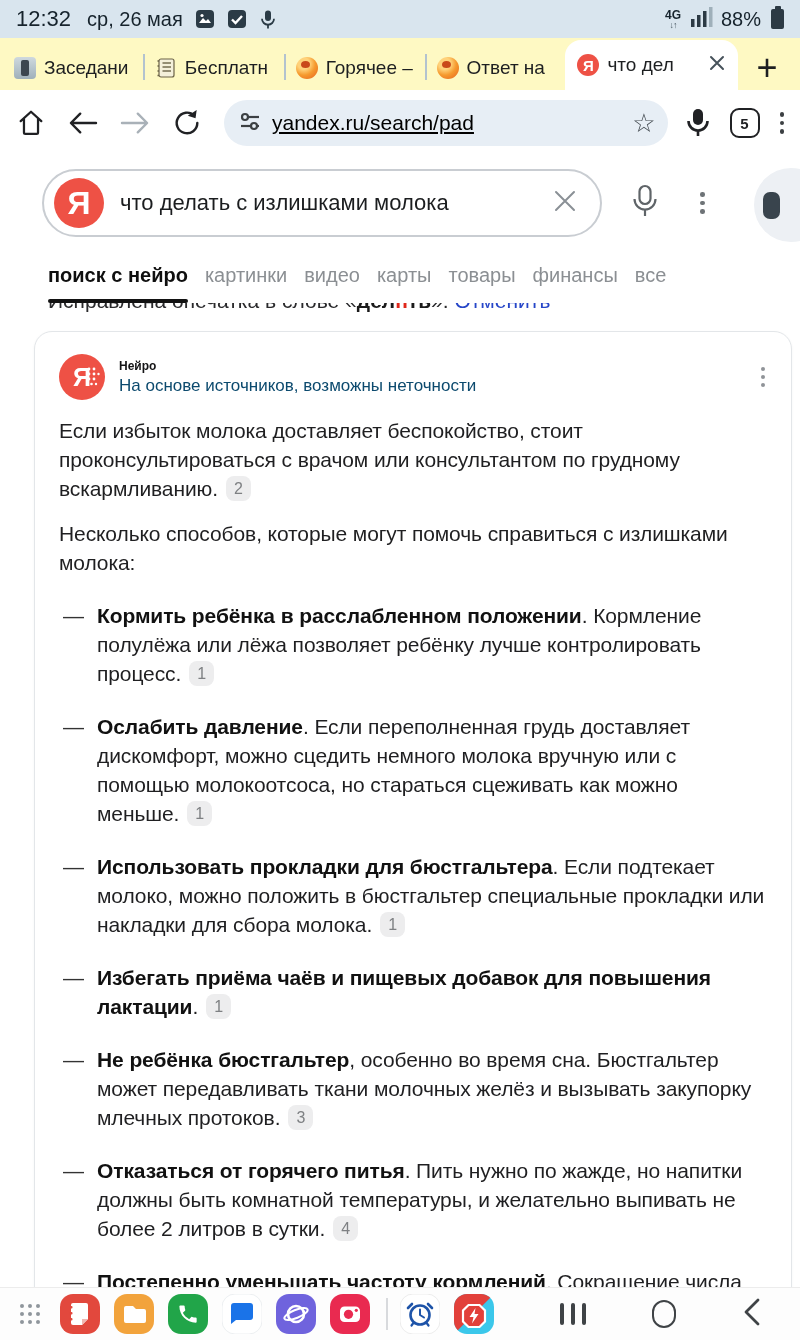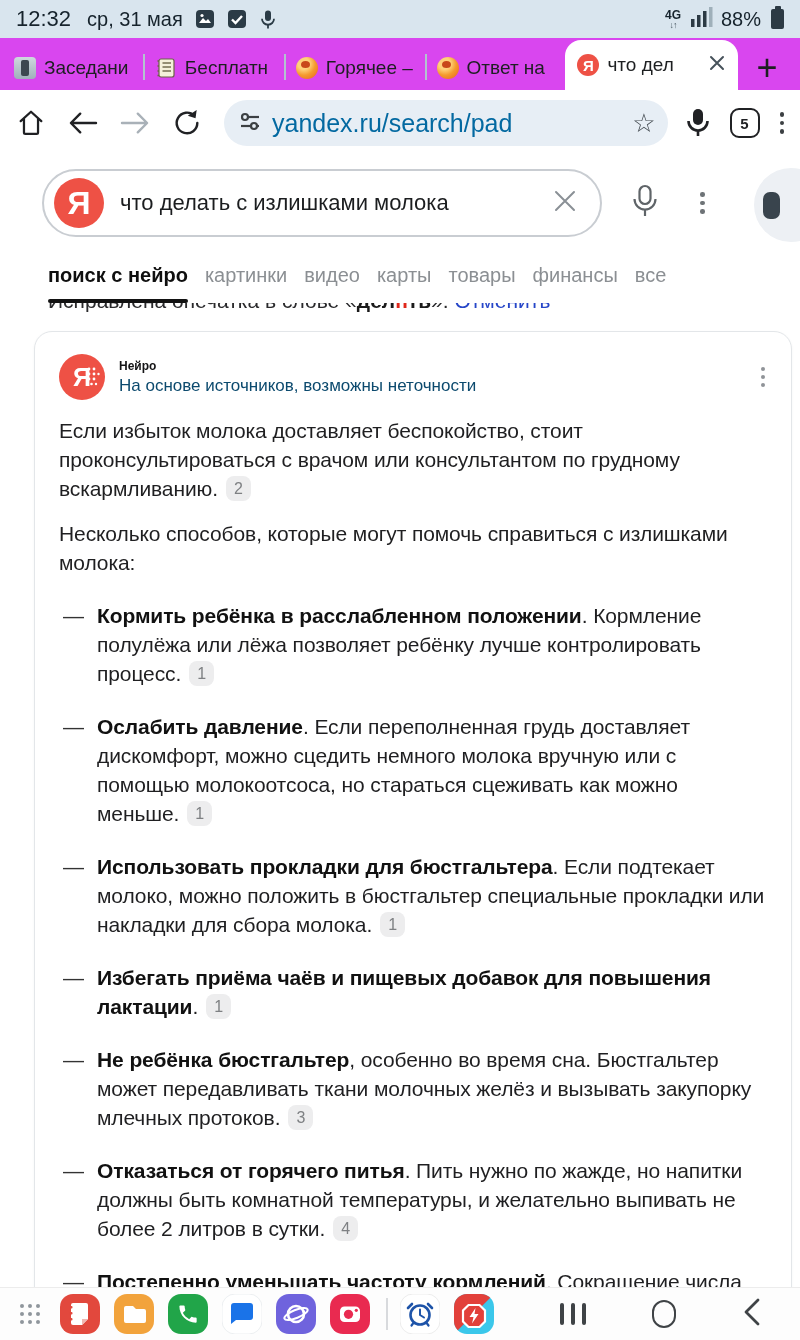--- a/index.html
+++ b/index.html
@@ -12,38 +12,38 @@
   .status .date{font-size:20px;margin-left:16px;}
   .st-ic{margin-left:12px;display:flex;align-items:center;}
   .status .right{margin-left:auto;display:flex;align-items:center;gap:8px;font-size:20px;}
   .netstack{display:flex;flex-direction:column;align-items:center;line-height:1;margin-right:2px;}
   .netstack .n4g{font-size:12px;font-weight:700;}
   .netstack .arr{font-size:9px;letter-spacing:-1px;color:#4a5a64;}
   .batt{width:13px;height:20px;background:#2c3a44;border-radius:2px;position:relative;margin-left:2px;}
   .batt::before{content:'';position:absolute;top:-3px;left:3.5px;width:6px;height:3px;background:#2c3a44;border-radius:1px 1px 0 0;}
 
   
-  .tabstrip{height:52px;background:#d946ef;display:flex;align-items:flex-end;padding:0 4px;}
+  .tabstrip{height:52px;background:#fef9c3;display:flex;align-items:flex-end;padding:0 4px;}
   .btab{flex:1 1 0;min-width:0;height:44px;display:flex;align-items:center;gap:8px;padding:0 10px;font-size:19px;color:#1d1f21;}
   .btab .lbl{white-space:nowrap;overflow:hidden;flex:1;}
   .tdiv{width:2px;height:26px;background:#b3c3cf;margin-bottom:10px;flex:none;}
   .btab.active{flex:1.25 1 0;background:#fff;border-radius:16px 16px 0 0;height:50px;padding:0 12px;}
   .fav{width:22px;height:22px;flex:none;border-radius:4px;position:relative;}
   .fav.statue{background:linear-gradient(#cfd9de,#9fb0ba);}
   .fav.statue::after{content:'';position:absolute;left:7px;top:3px;width:8px;height:16px;background:#3c4750;border-radius:2px;}
   .fav.swirl{border-radius:50%;background:radial-gradient(circle at 35% 30%,#ffd27a 0 28%,#f59a2e 55%,#e85f1d 100%);}
   .fav.swirl::after{content:'';position:absolute;left:5px;top:4px;width:9px;height:7px;border-radius:50%;background:#c9491a;}
   .fav.ya{border-radius:50%;background:#ee5145;color:#fff;display:flex;align-items:center;justify-content:center;font-size:15px;font-weight:700;}
   .plus{flex:none;width:58px;text-align:center;font-size:36px;font-weight:300;color:#1d1f21;line-height:44px;}
 
   
   .toolbar{height:66px;background:#fff;display:flex;align-items:center;padding:0 16px;}
   .tb-ic{flex:none;display:flex;align-items:center;justify-content:center;margin-right:22px;}
   .urlpill{flex:1;height:46px;background:#e7eef5;border-radius:23px;display:flex;align-items:center;padding:0 12px 0 14px;gap:10px;min-width:0;margin-right:18px;}
-  .urlpill .url{flex:1;font-size:25px;color:#0369a1;white-space:nowrap;overflow:hidden;}
+  .urlpill .url{flex:1;font-size:21px;color:#000000;white-space:nowrap;overflow:hidden;text-decoration:underline;}
   .star{font-size:26px;color:#444b51;line-height:1;}
   .tabcount{width:30px;height:30px;border:2.4px solid #202124;border-radius:9px;font-size:15px;font-weight:700;color:#202124;display:flex;align-items:center;justify-content:center;margin-right:20px;flex:none;}
   .kebab{display:flex;flex-direction:column;gap:4px;flex:none;}
   .kebab i{width:4.5px;height:4.5px;border-radius:50%;background:#3c4043;}
 
   
   .yaheader{background:#fff;position:relative;z-index:3;padding-top:10px;}
   .searchrow{display:flex;align-items:center;padding-left:42px;position:relative;height:74px;}
   .spill{flex:none;width:560px;height:68px;border:2px solid #c9cdd2;border-radius:35px;display:flex;align-items:center;padding:0 20px 0 10px;gap:16px;background:#fff;}
   .yacircle{width:50px;height:50px;border-radius:50%;background:#ee5145;color:#fff;display:flex;align-items:center;justify-content:center;font-size:32px;font-weight:700;flex:none;}
@@ -90,21 +90,21 @@
   .navgrp{margin-left:auto;display:flex;align-items:center;gap:66px;padding-right:18px;}
   .recents{display:flex;gap:7px;}
   .recents i{width:4px;height:22px;background:#3f4346;border-radius:2px;}
   .homebtn{width:24px;height:28px;border:2.6px solid #3f4346;border-radius:12px;}
 </style>
 </head>
 <body>
 
 <div class="status">
   <span class="time">12:32</span>
-  <span class="date">ср, 31 мая</span>
+  <span class="date">ср, 26 мая</span>
   <span class="st-ic">
     <svg width="20" height="20" viewBox="0 0 20 20">
         <rect x="1" y="1" width="18" height="18" rx="4" fill="#2b3b46"></rect>
         <path d="M4 14l4-5 3 3 2-2 3 4z" fill="#fff"></path>
         <circle cx="7" cy="6.5" r="1.6" fill="#fff"></circle>
       </svg>
   </span>
   <span class="st-ic">
     <svg width="20" height="20" viewBox="0 0 20 20">
         <rect x="1" y="1" width="18" height="18" rx="4" fill="#2b3b46"></rect>

